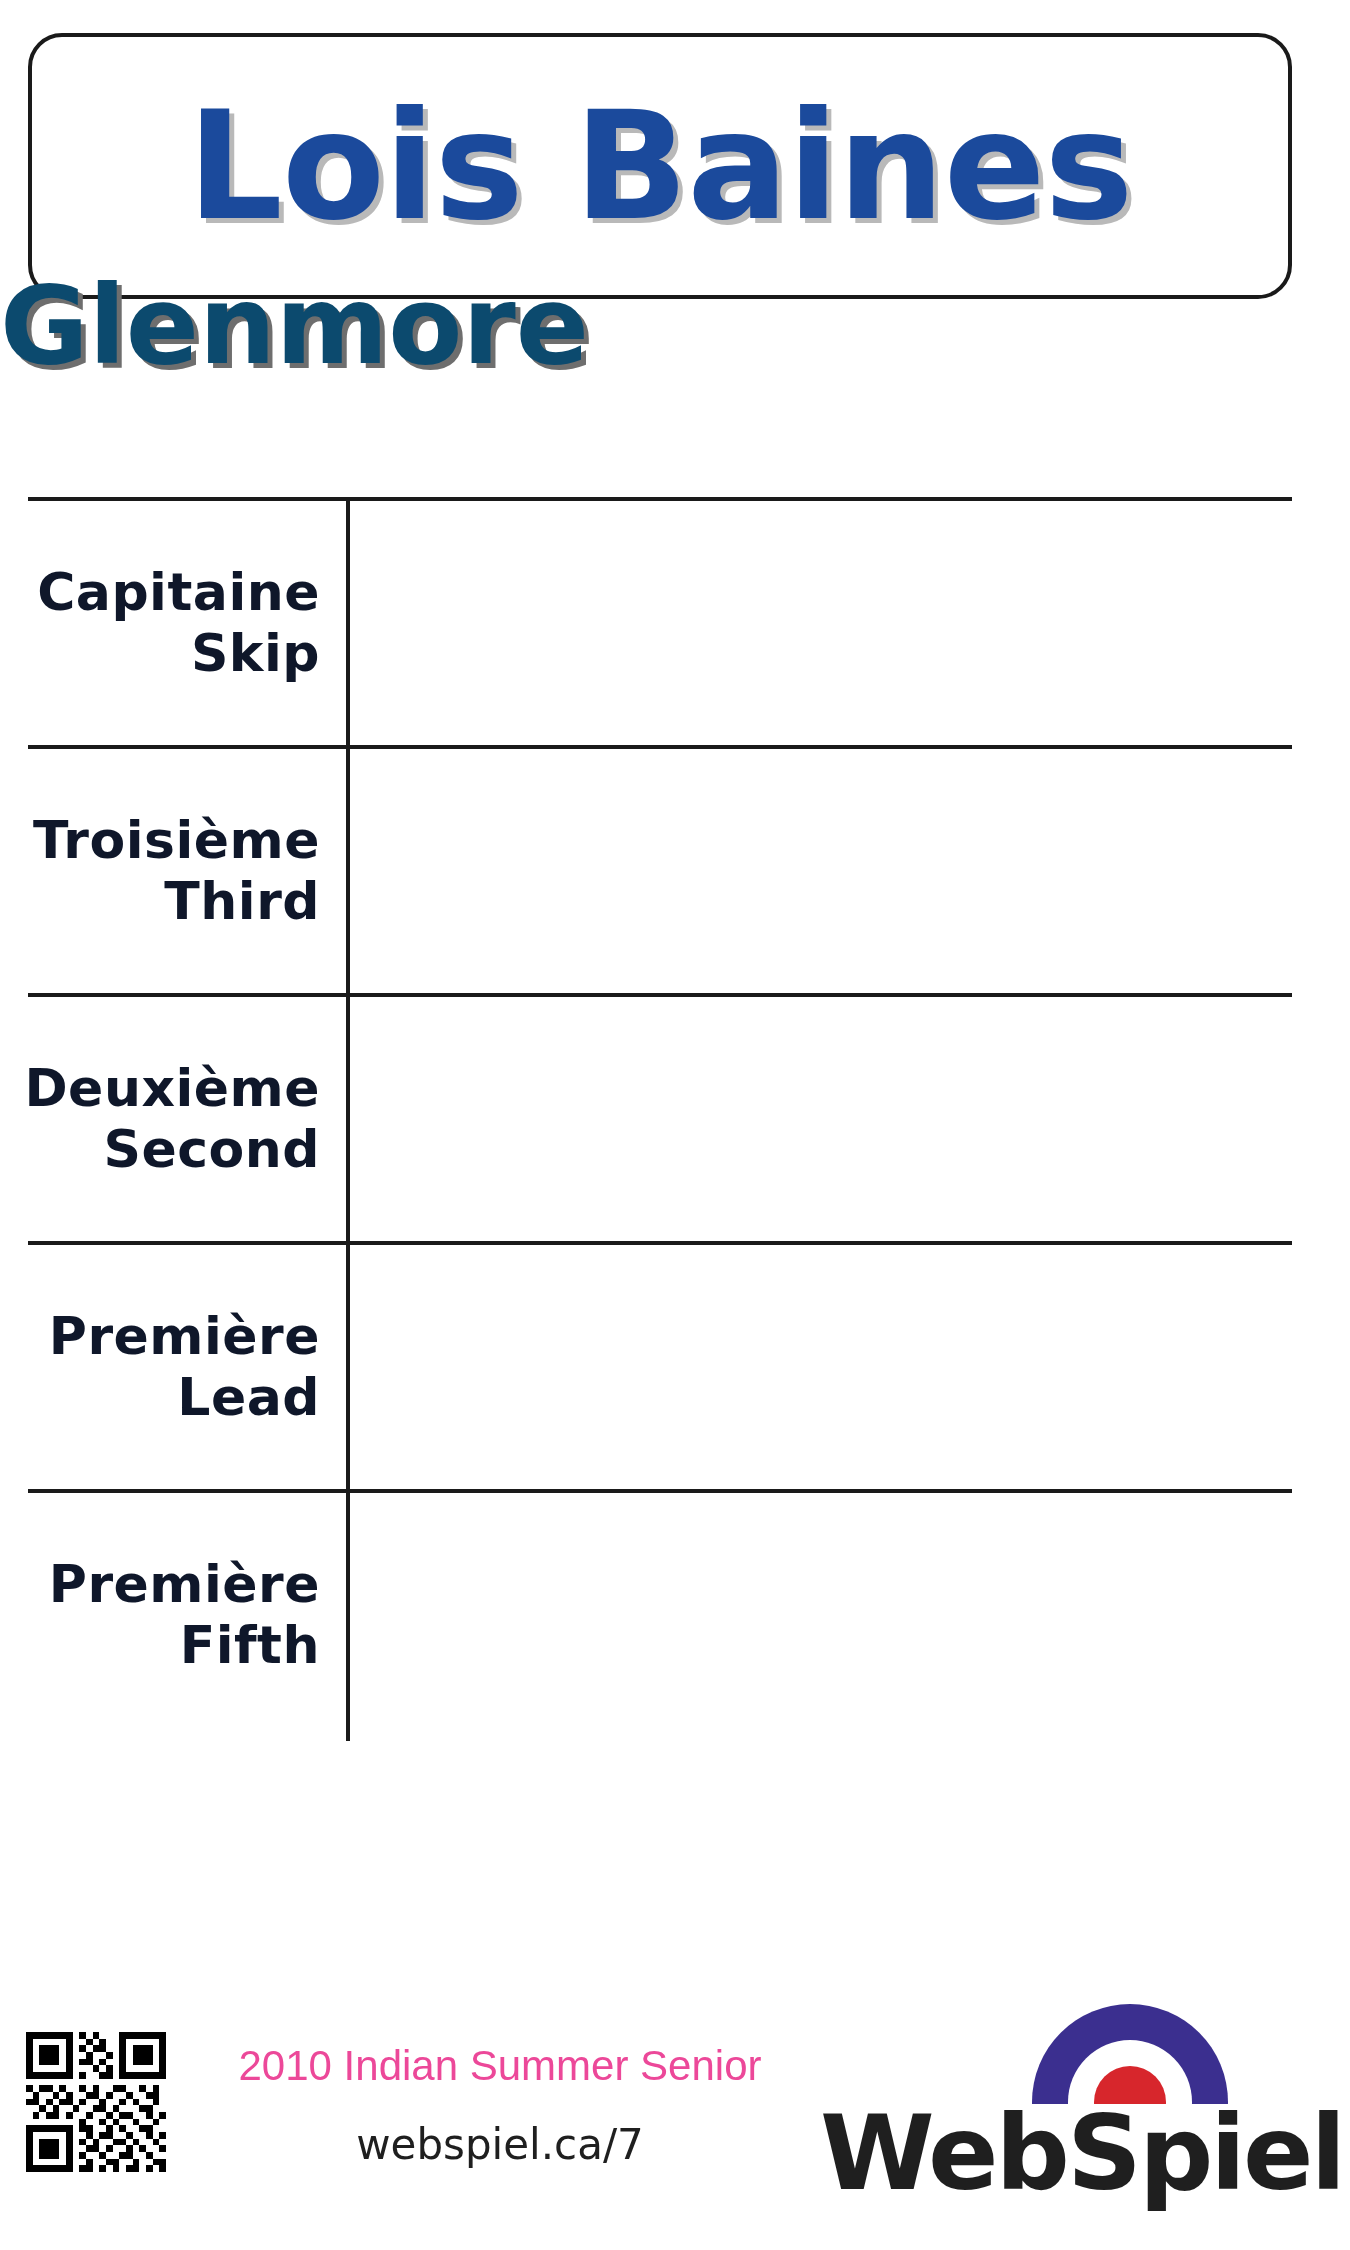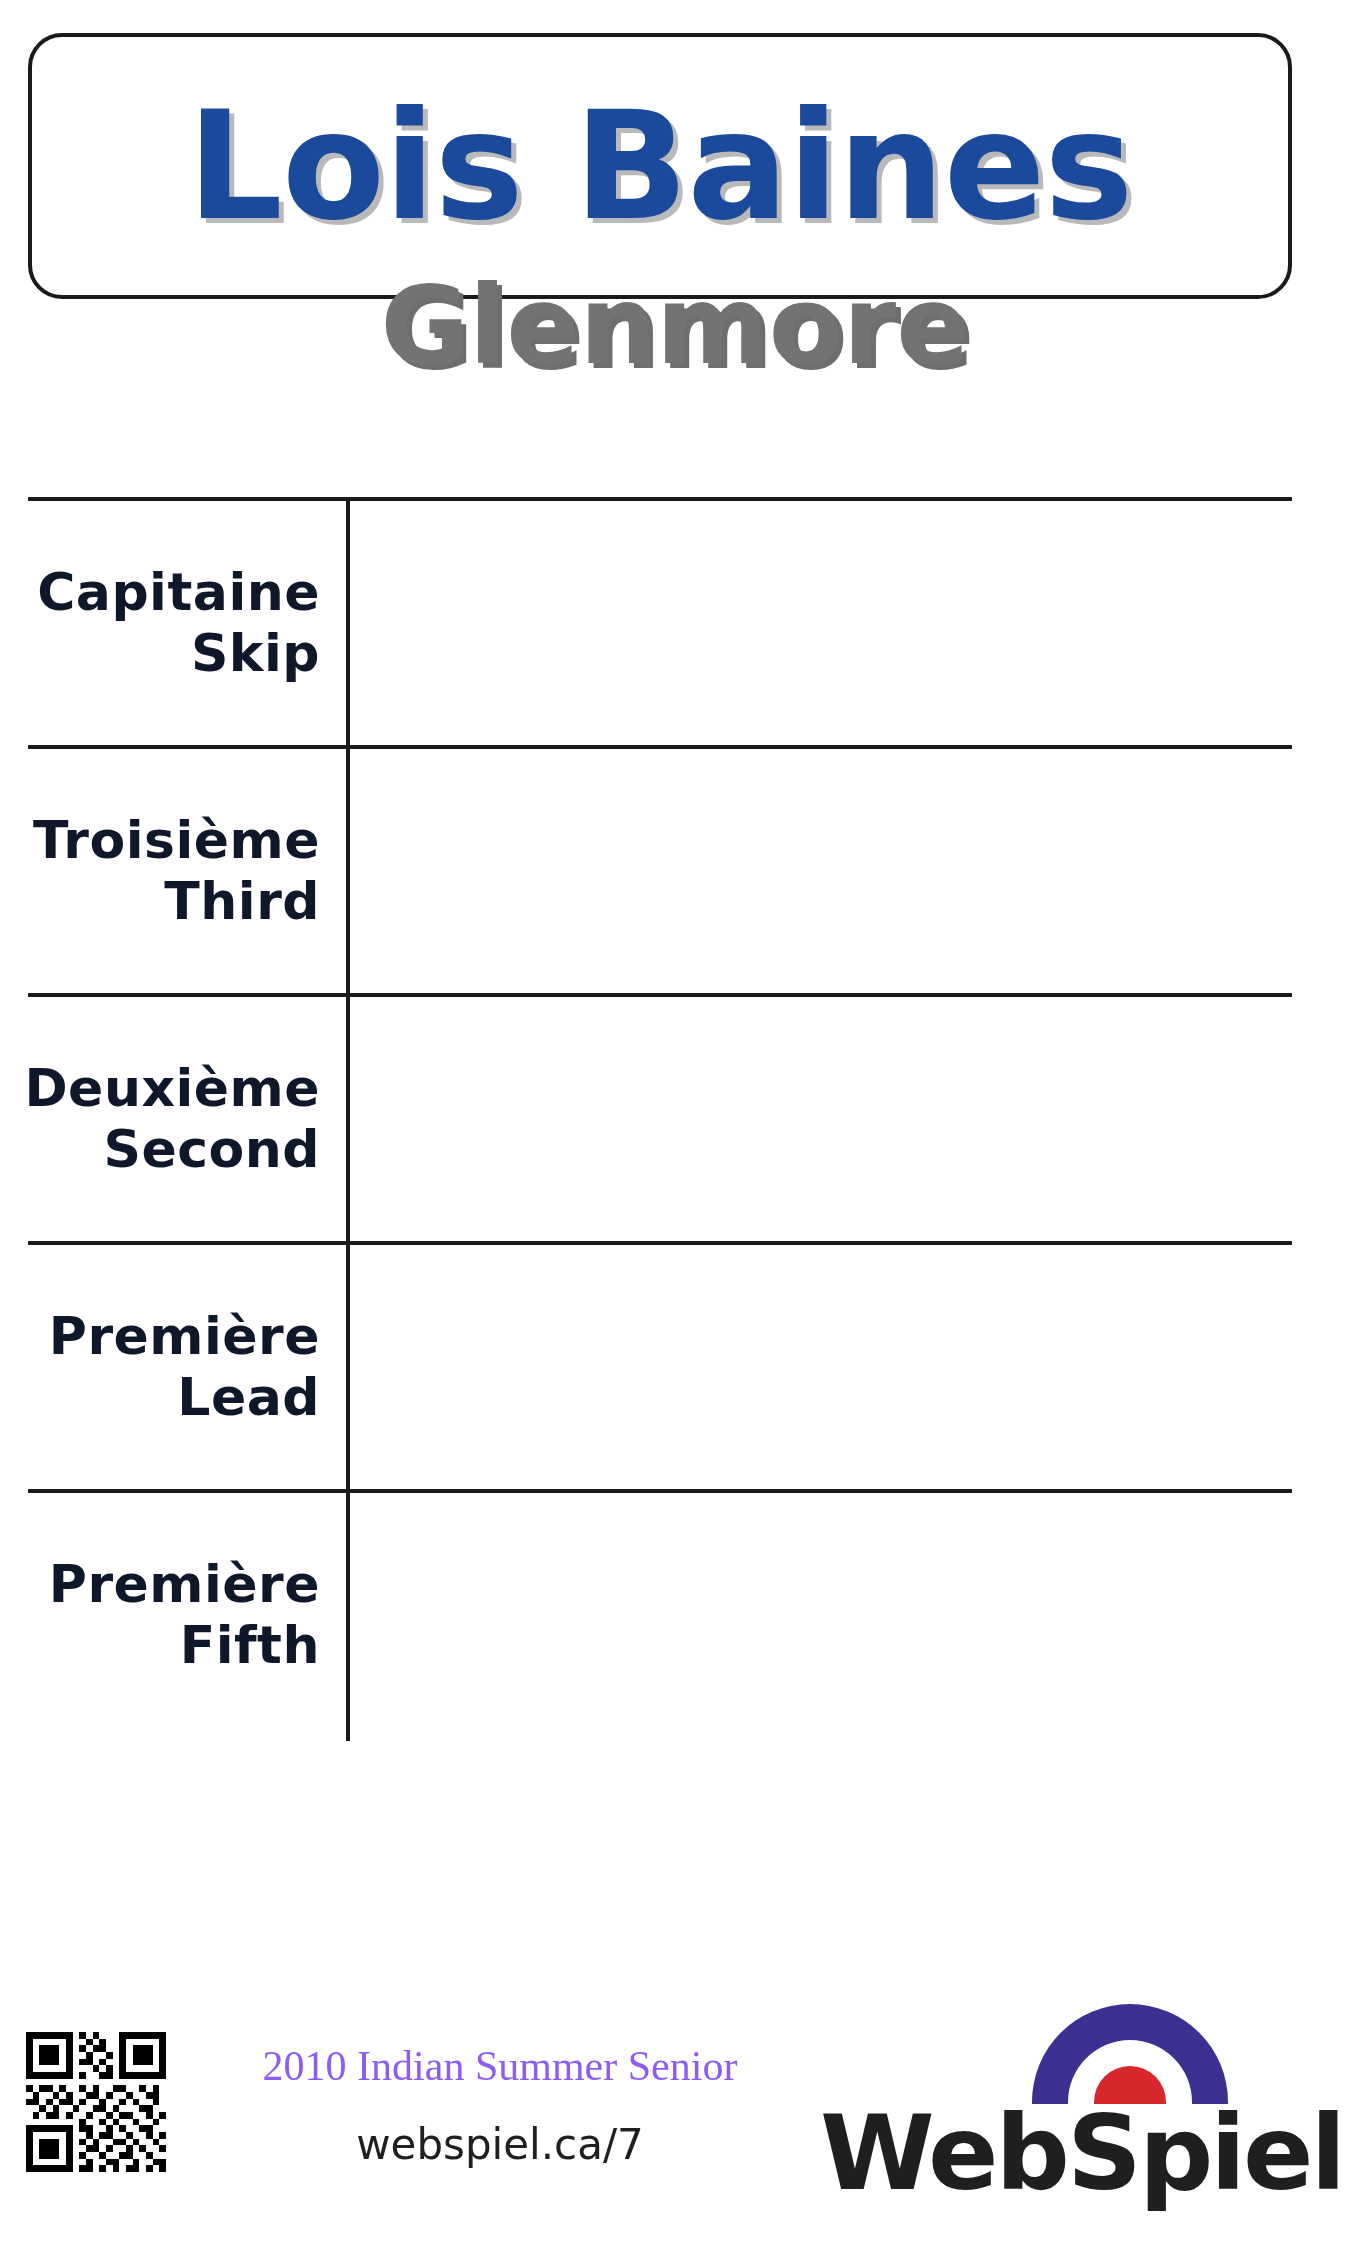--- a/index.html
+++ b/index.html
@@ -47,25 +47,24 @@
     text-shadow: 5px 5px 0 #b9b9b9;
     white-space: nowrap;
   }
 
   
   .club {
     position: absolute;
     left: 0;
     top: 272px;
     width: 1350px;
-    text-align: center;
     font-family: "DejaVu Sans", sans-serif;
     font-size: 108px;
     font-weight: bold;
-    color: #737373;
+    color: #0c4a6e;
     text-shadow: 5px 5px 0 #6e6e6e;
     line-height: 1;
   }
 
   
   .table {
     position: absolute;
     left: 28px;
     top: 497px;
     width: 1264px;
@@ -139,23 +138,23 @@
   .qr svg { display: block; }
 
   .footer-center {
     position: absolute;
     left: 190px;
     top: 30px;
     width: 620px;
     text-align: center;
   }
   .event-name {
-    font-family: Liberation Serif, serif;
+    font-family: Liberation Sans, sans-serif;
     font-size: 42px;
-    color: #8b5cf6;
+    color: #ec4899;
     line-height: 1.25;
     white-space: nowrap;
   }
   .event-url {
     font-family: "DejaVu Sans", sans-serif;
     font-size: 42px;
     color: #1f1f1f;
     line-height: 1.25;
     margin-top: 26px;
   }

